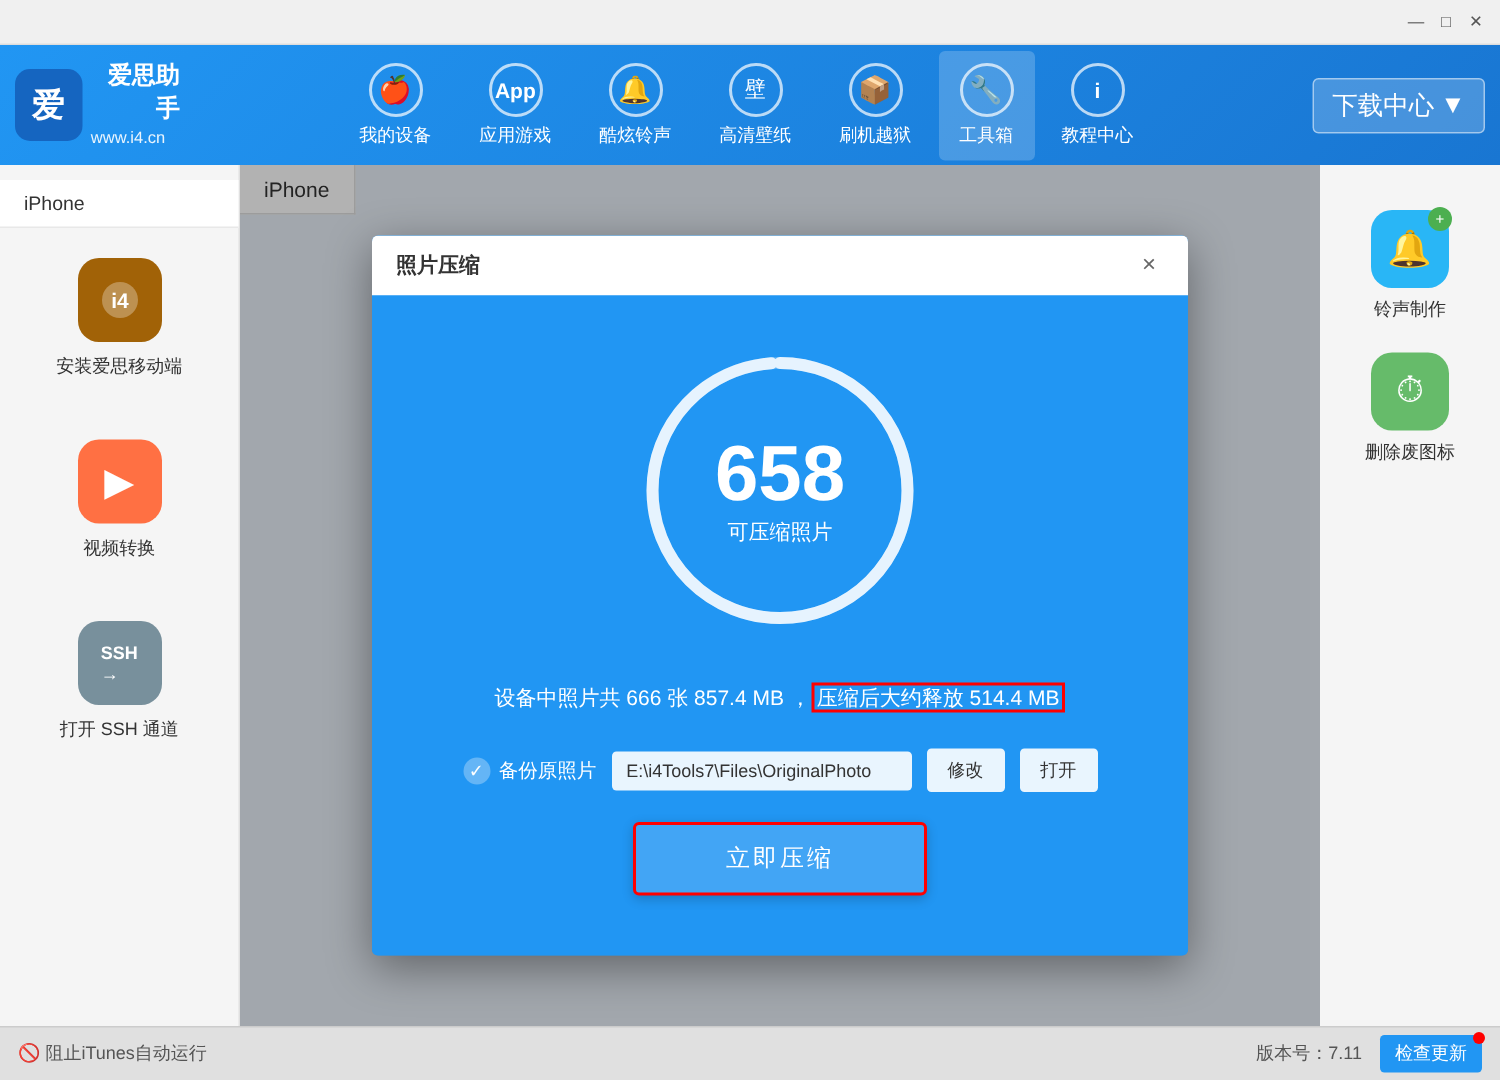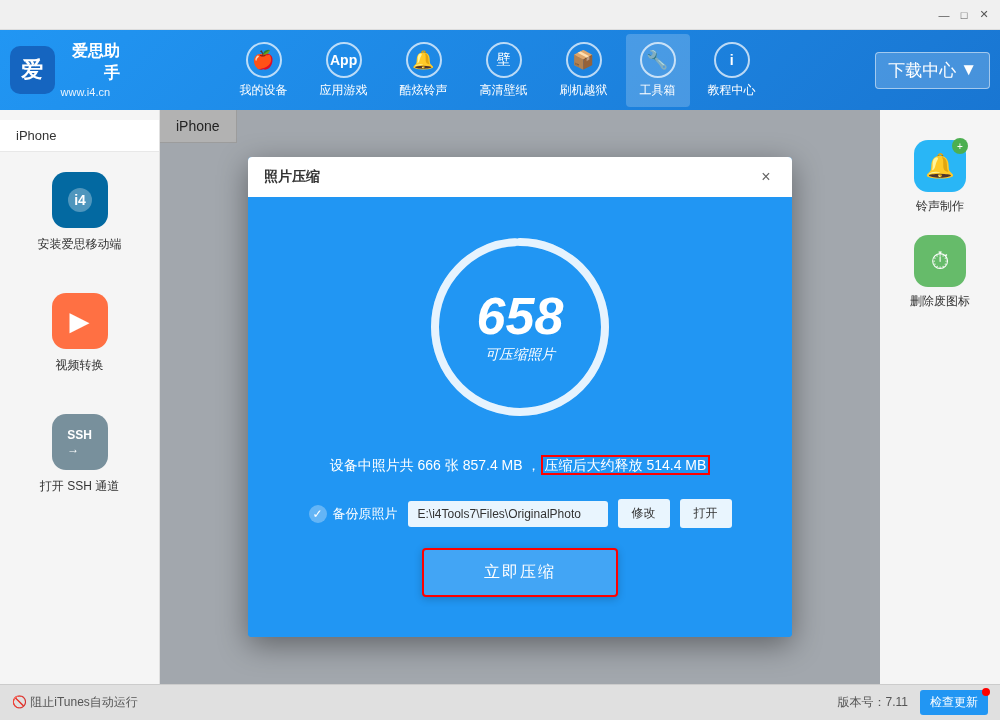--- a/index.html
+++ b/index.html
@@ -290,21 +290,20 @@
     
     .circle-container {
       display: flex;
       justify-content: center;
       margin-bottom: 30px;
     }
     .circle-wrap {
       position: relative;
       width: 200px;
       height: 200px;
-      font-style: italic;
     }
     .circle-svg {
       transform: rotate(-90deg);
     }
     .circle-center {
       position: absolute;
       top: 50%;
       left: 50%;
       transform: translate(-50%, -50%);
       text-align: center;
@@ -461,21 +460,21 @@
       <span>下载中心</span> ▼
     </button>
   </div>
 </div>
 
 <div class="content-area">
 
   <div class="sidebar">
     <div class="sidebar-tab">iPhone</div>
     <div class="sidebar-item">
-      <div class="sidebar-item-icon" style="background:#0369a1;">
+      <div class="sidebar-item-icon" style="background:#a16207;">
         <svg width="30" height="30" viewBox="0 0 30 30">
           <circle cx="15" cy="15" r="12" fill="rgba(255,255,255,0.3)"></circle>
           <text x="15" y="20" text-anchor="middle" fill="white" font-size="14" font-weight="bold">i4</text>
         </svg>
       </div>
       <span class="sidebar-item-label">安装爱思移动端</span>
     </div>
     <div class="sidebar-item">
       <div class="sidebar-item-icon" style="background:#FF7043;">▶</div>
       <span class="sidebar-item-label">视频转换</span>

